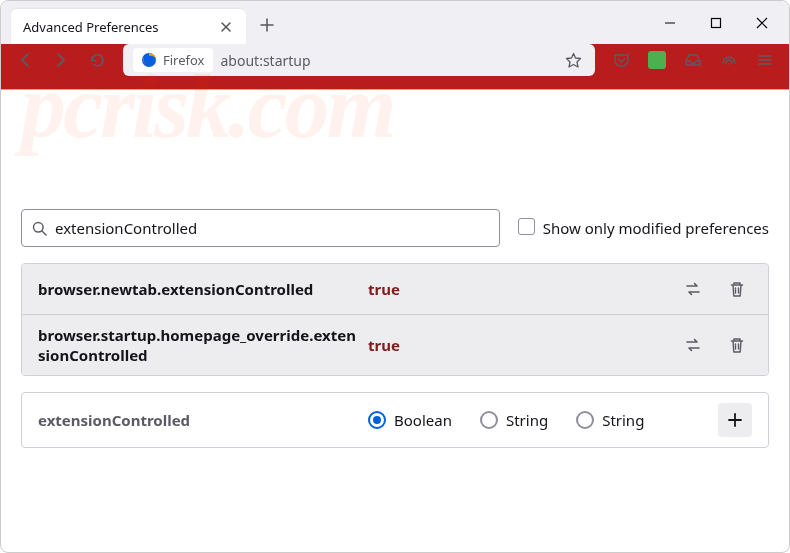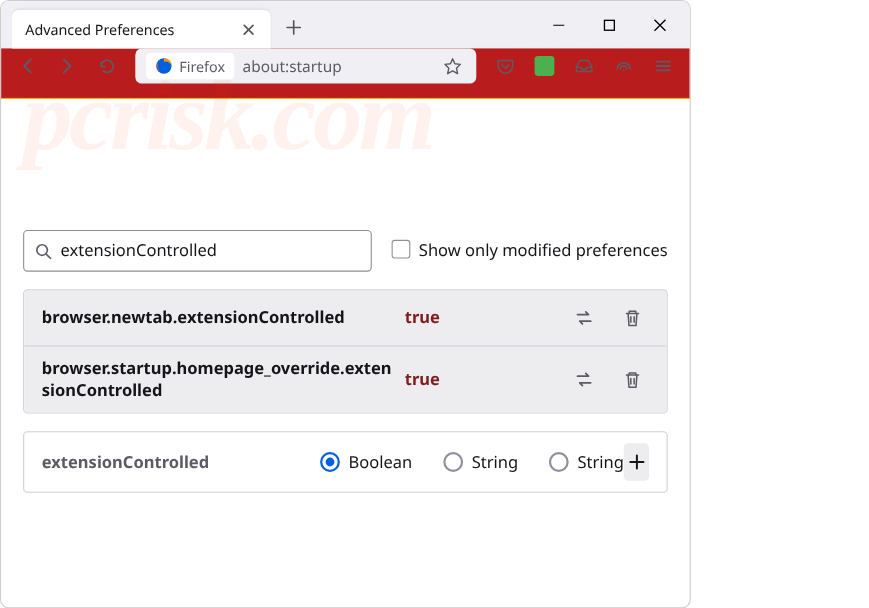--- a/index.html
+++ b/index.html
@@ -1,19 +1,19 @@
 <!DOCTYPE html>
 <html><head>
   <meta charset="utf-8">
   <style>
     * { box-sizing: border-box; margin: 0; padding: 0; font-family: system-ui, -apple-system, "Segoe UI", sans-serif; }
     body { width: 790px; height: 553px; background: #fff; position: relative; overflow: hidden; }
     
     
-    .window { width: 628px; height: 553px; border: 1px solid #ccc; border-radius: 8px; overflow: hidden; background: #fff; }
+    .window { width: 790px; height: 553px; border: 1px solid #ccc; border-radius: 8px; overflow: hidden; background: #fff; }
     
     
     .titlebar { height: 43px; background: #f0f0f4; display: flex; align-items: flex-end; padding-left: 10px; }
     .tab-strip { display: flex; align-items: flex-end; flex: 1; height: 100%; padding-top: 8px; }
     .tab { background: #fff; height: 35px; min-width: 235px; border-radius: 6px 6px 0 0; display: flex; align-items: center; padding: 0 12px; font-size: 13px; color: #15141a; box-shadow: 0 -1px 2px rgba(0,0,0,0.05); }
     .tab-title { flex: 1; }
     .tab-close { width: 16px; height: 16px; display: flex; align-items: center; justify-content: center; color: #555; font-size: 16px; cursor: pointer; }
     .newtab-btn { width: 30px; height: 30px; display: flex; align-items: center; justify-content: center; margin-left: 6px; margin-bottom: 4px; color: #555; font-size: 20px; cursor: pointer; border-radius: 4px; }
     .window-controls { display: flex; align-items: center; height: 100%; padding-right: 4px; }
     .win-btn { width: 46px; height: 32px; display: flex; align-items: center; justify-content: center; cursor: pointer; }
@@ -45,21 +45,21 @@
     .pref-row.modified { background: #ededf0; font-weight: 700; }
     .pref-row + .pref-row { border-top: 1px solid #cfcfd8; }
     .pref-name { width: 330px; font-size: 15px; color: #15141a; word-break: break-word; padding-right: 10px; }
     .pref-value { flex: 1; font-size: 15px; color: #7f1d1d; }
     .pref-actions { display: flex; gap: 14px; align-items: center; }
     .action-btn { width: 30px; height: 30px; display: flex; align-items: center; justify-content: center; cursor: pointer; color: #5b5b66; border-radius: 4px; }
     
     .add-row { display: flex; align-items: center; min-height: 56px; padding: 10px 16px; border: 1px solid #cfcfd8; border-top: none; border-radius: 0 0 4px 4px; margin-top: 8px; border-top: 1px solid #cfcfd8; border-radius: 4px;}
     .add-separator { height: 8px; }
     .add-name { width: 330px; font-size: 15px; font-weight: 700; color: #5b5b66; }
-    .radio-group { display: flex; gap: 28px; flex: 1; margin-left: 32px; }
+    .radio-group { display: flex; gap: 28px; flex: 1; }
     .radio-item { display: flex; align-items: center; gap: 8px; font-size: 15px; color: #15141a; cursor: pointer; }
     .radio-circle { width: 18px; height: 18px; border: 2px solid #8f8f9d; border-radius: 50%; display: flex; align-items: center; justify-content: center; }
     .radio-circle.selected { border-color: #0060df; }
     .radio-dot { width: 8px; height: 8px; border-radius: 50%; background: #0060df; }
     .add-btn { width: 34px; height: 34px; background: #ededf0; border-radius: 4px; display: flex; align-items: center; justify-content: center; cursor: pointer; font-size: 22px; color: #15141a; }
     
     
     .watermark { position: absolute; left: 50%; top: 58%; transform: translate(-50%, -50%); font-size: 90px; font-weight: 700; font-style: italic; color: rgba(255, 60, 0, 0.07); white-space: nowrap; pointer-events: none; font-family: Georgia, serif; letter-spacing: -3px; z-index: 0; }
     .content > * { position: relative; z-index: 1; }
     

